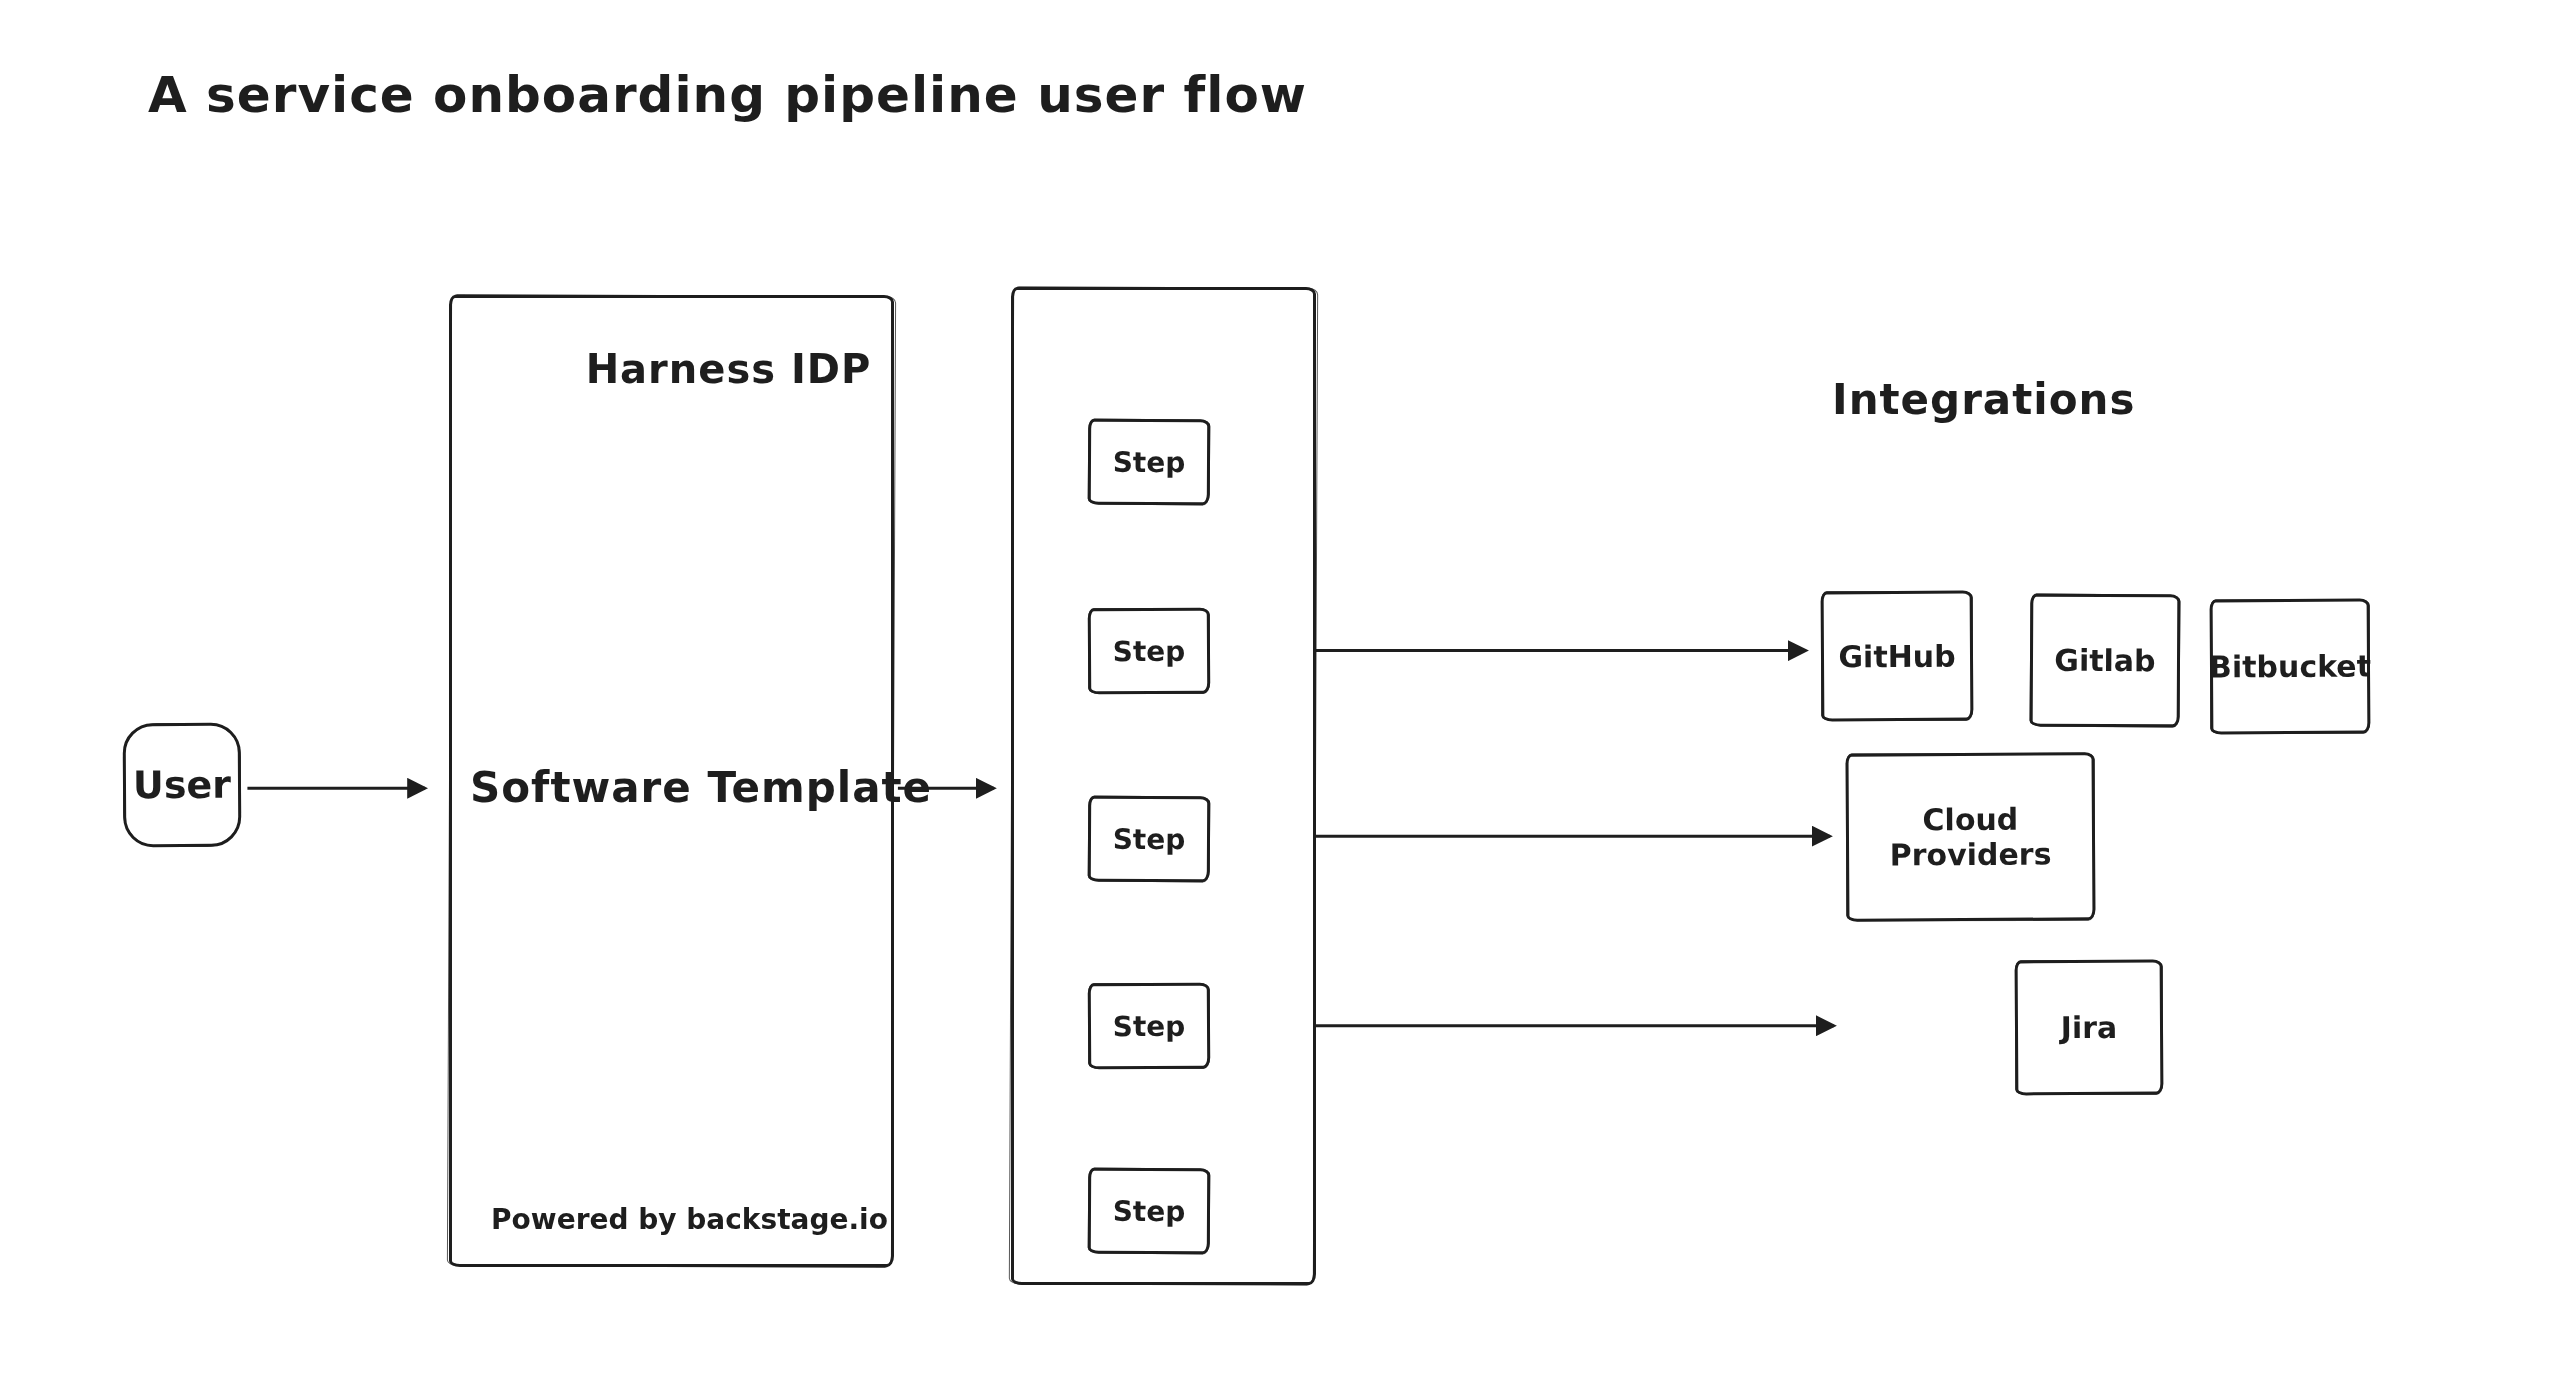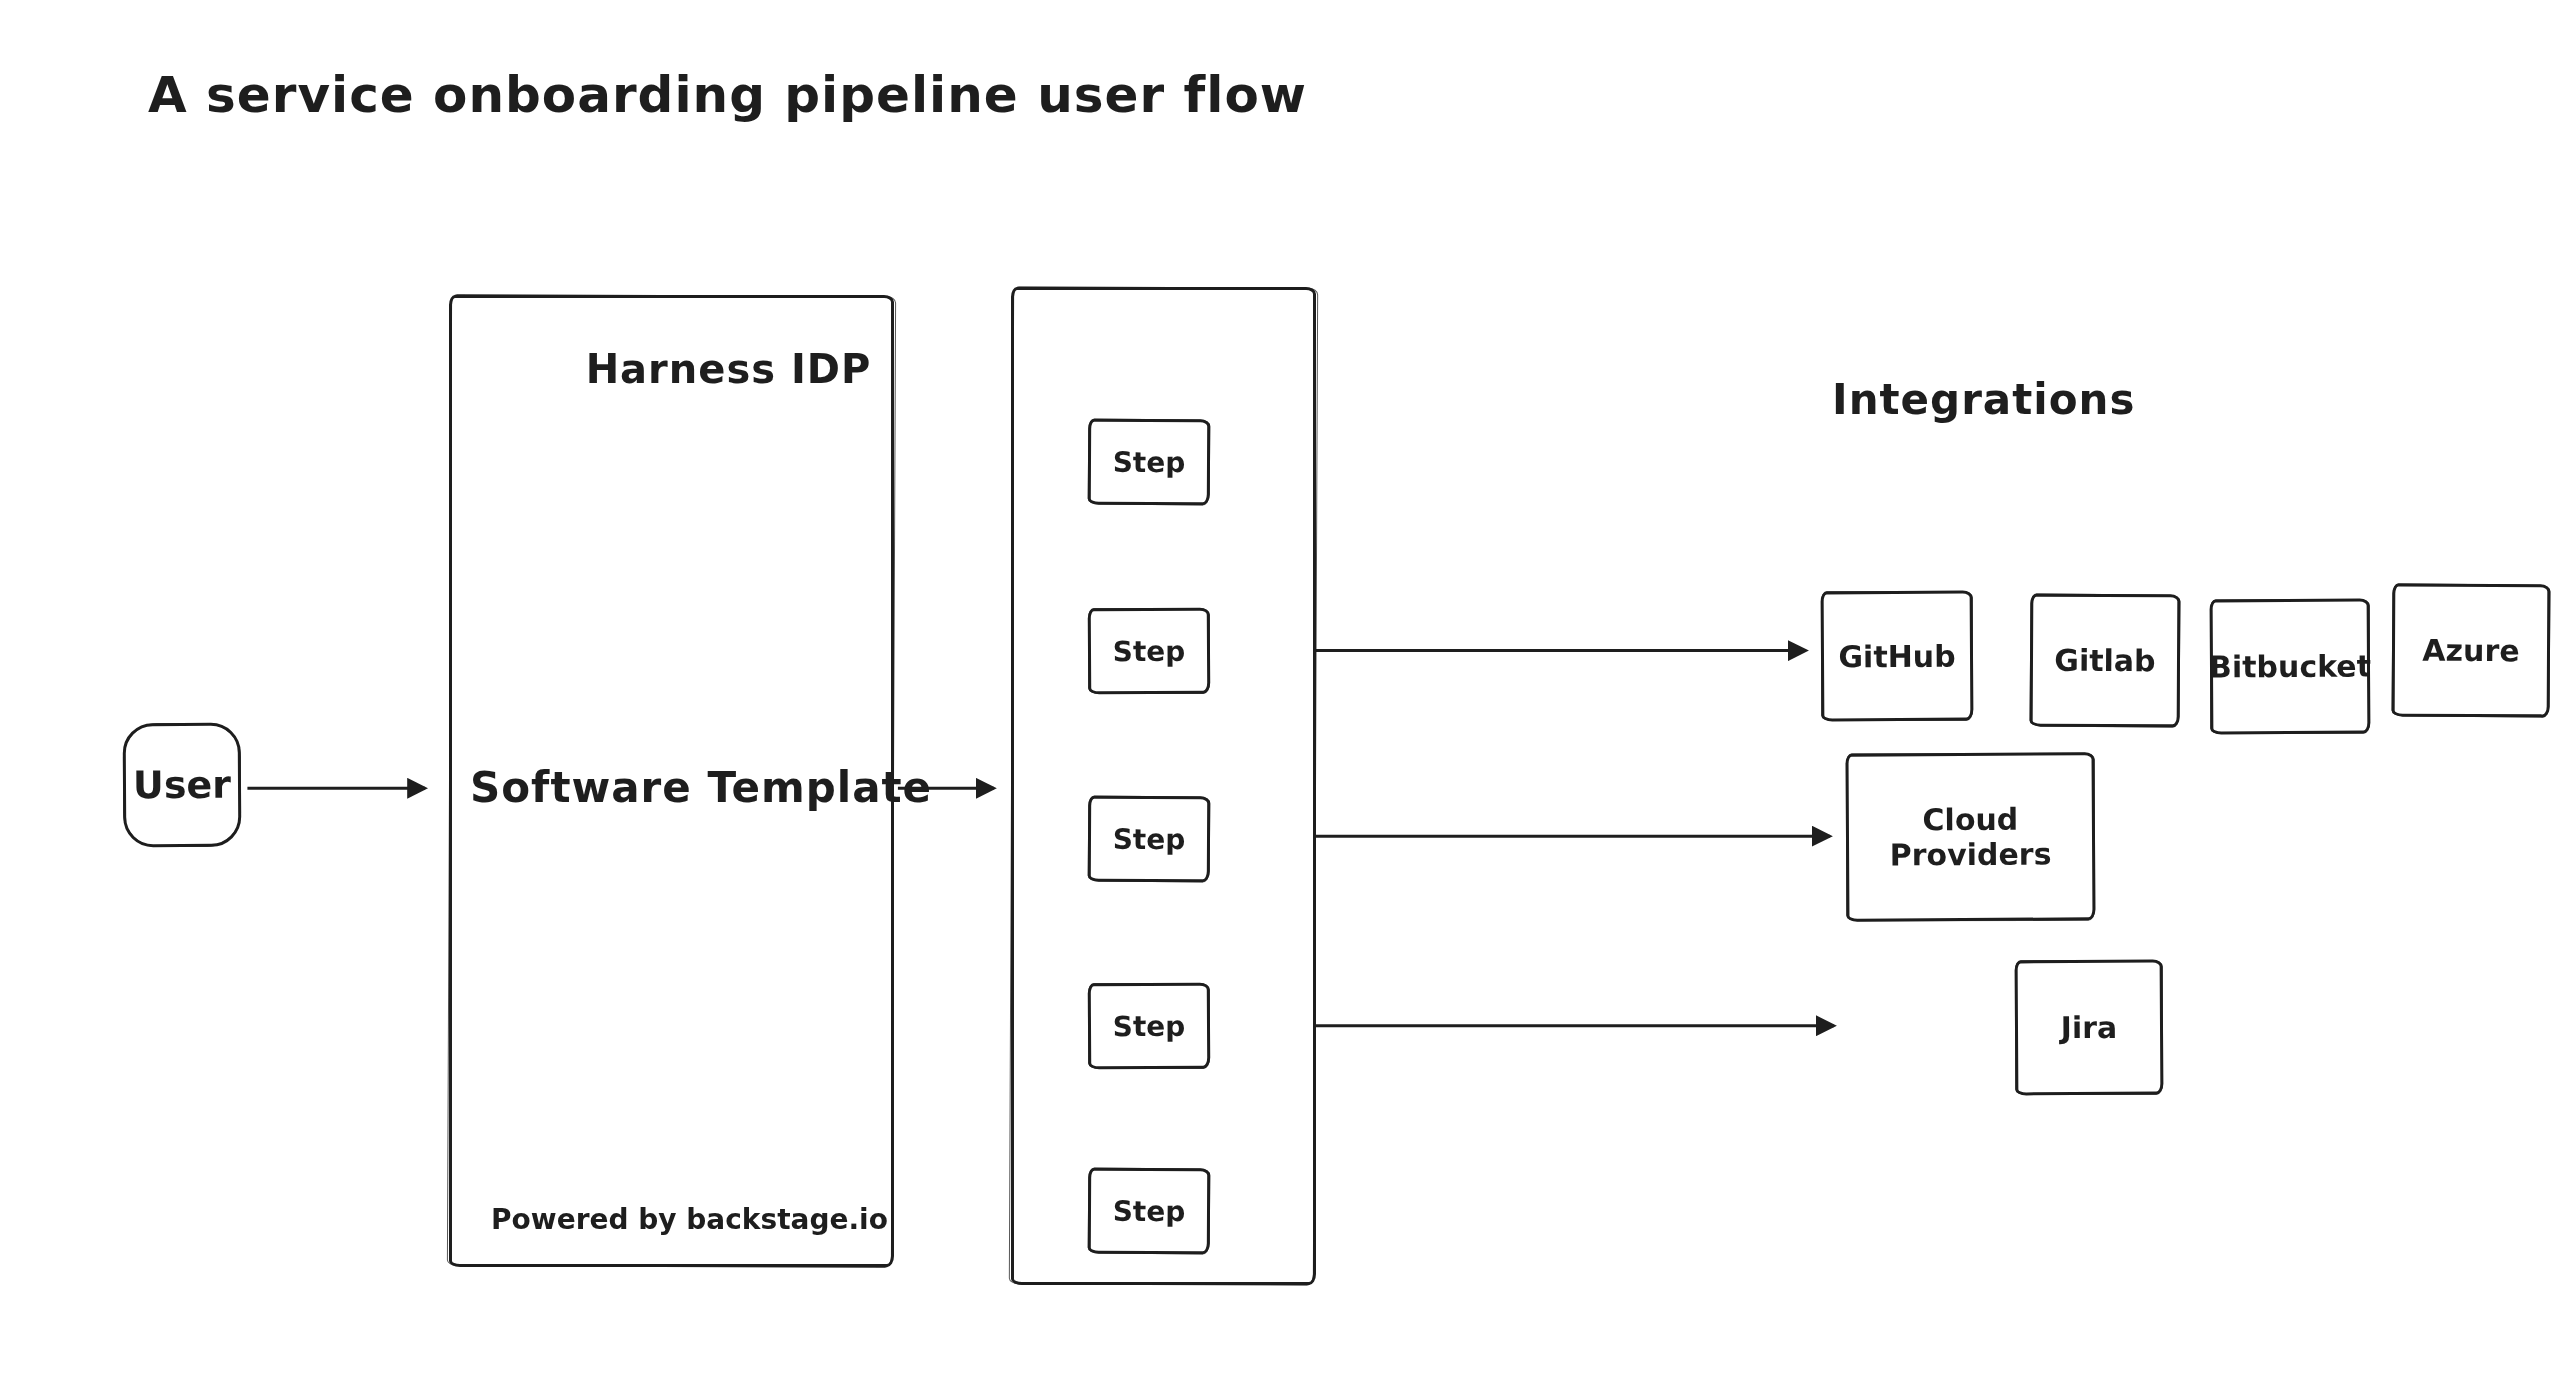--- a/index.html
+++ b/index.html
@@ -121,23 +121,20 @@
 
   <div class="box sketch center intbox github r-a">
     <span>GitHub</span>
   </div>
   <div class="box sketch center intbox gitlab r-b">
     <span>Gitlab</span>
   </div>
   <div class="box sketch center intbox bitbucket r-a">
     <span>Bitbucket</span>
   </div>
-  <div class="box sketch center intbox azure r-b">
-    <span>Azure</span>
-  </div>
   <div class="box sketch center intbox cloud r-a">
     <span>Cloud Providers</span>
   </div>
   <div class="box sketch center intbox jira r-a">
     <span>Jira</span>
   </div>
 
 </div>
 
 

